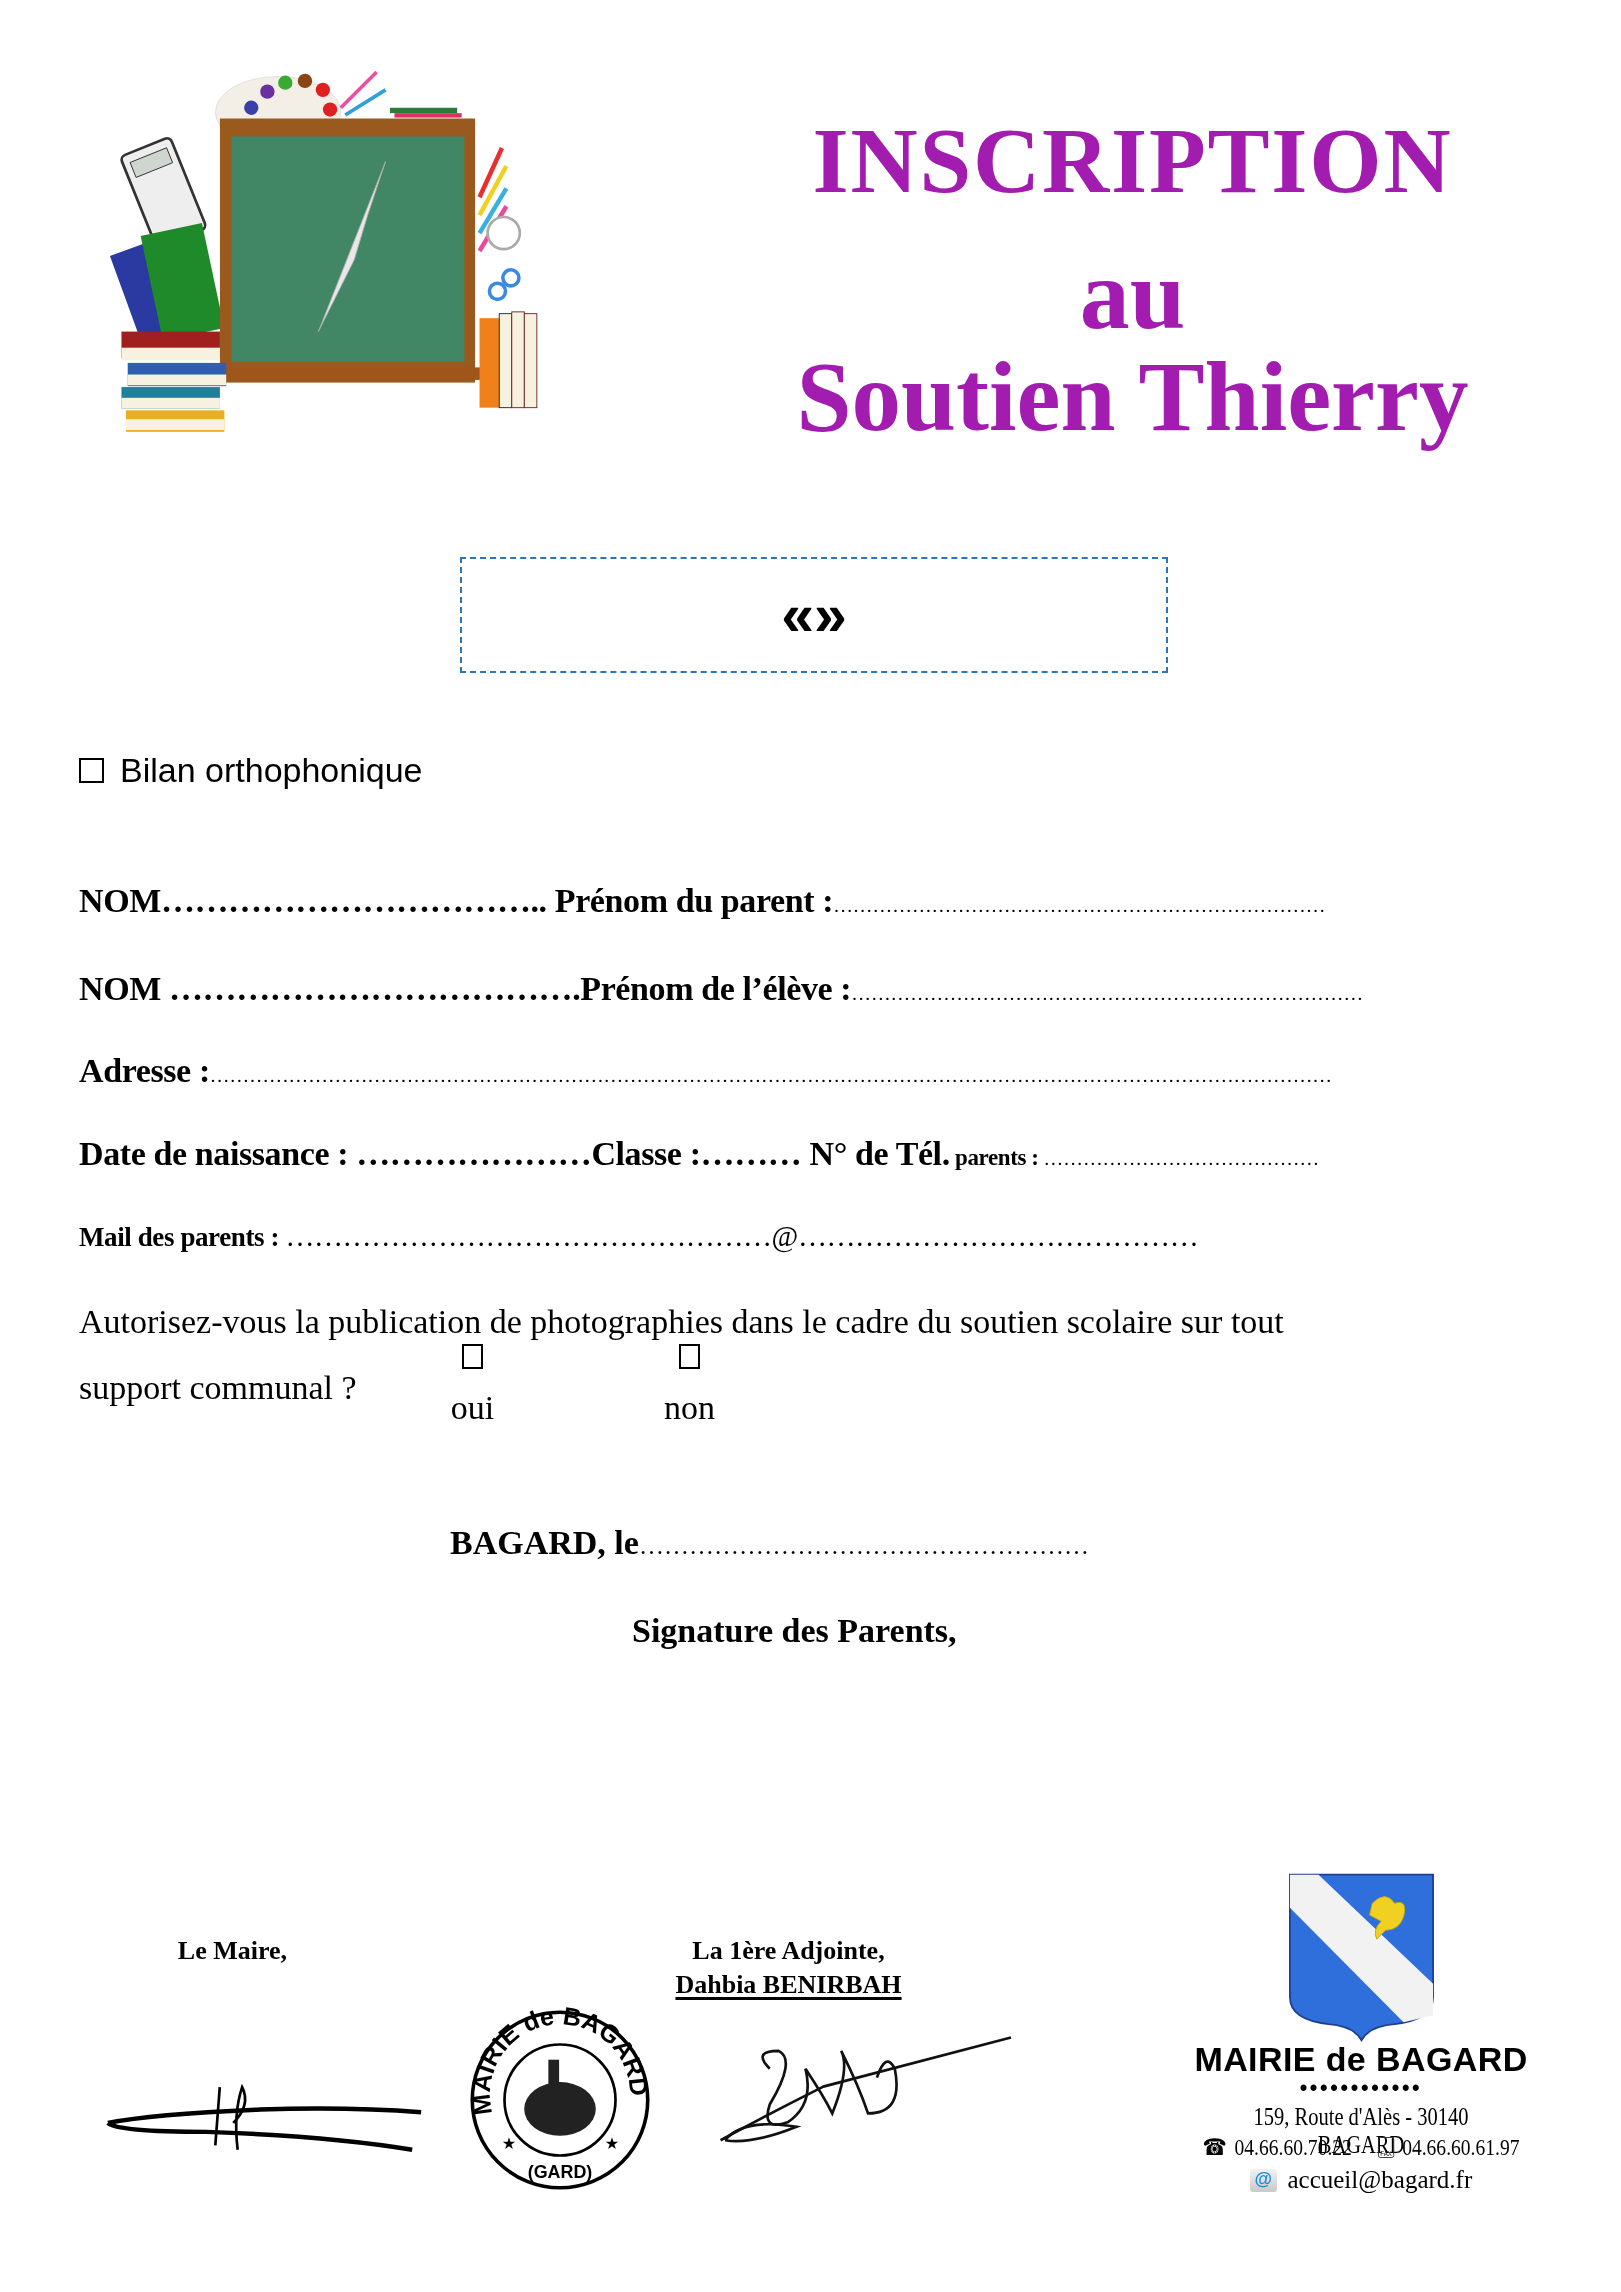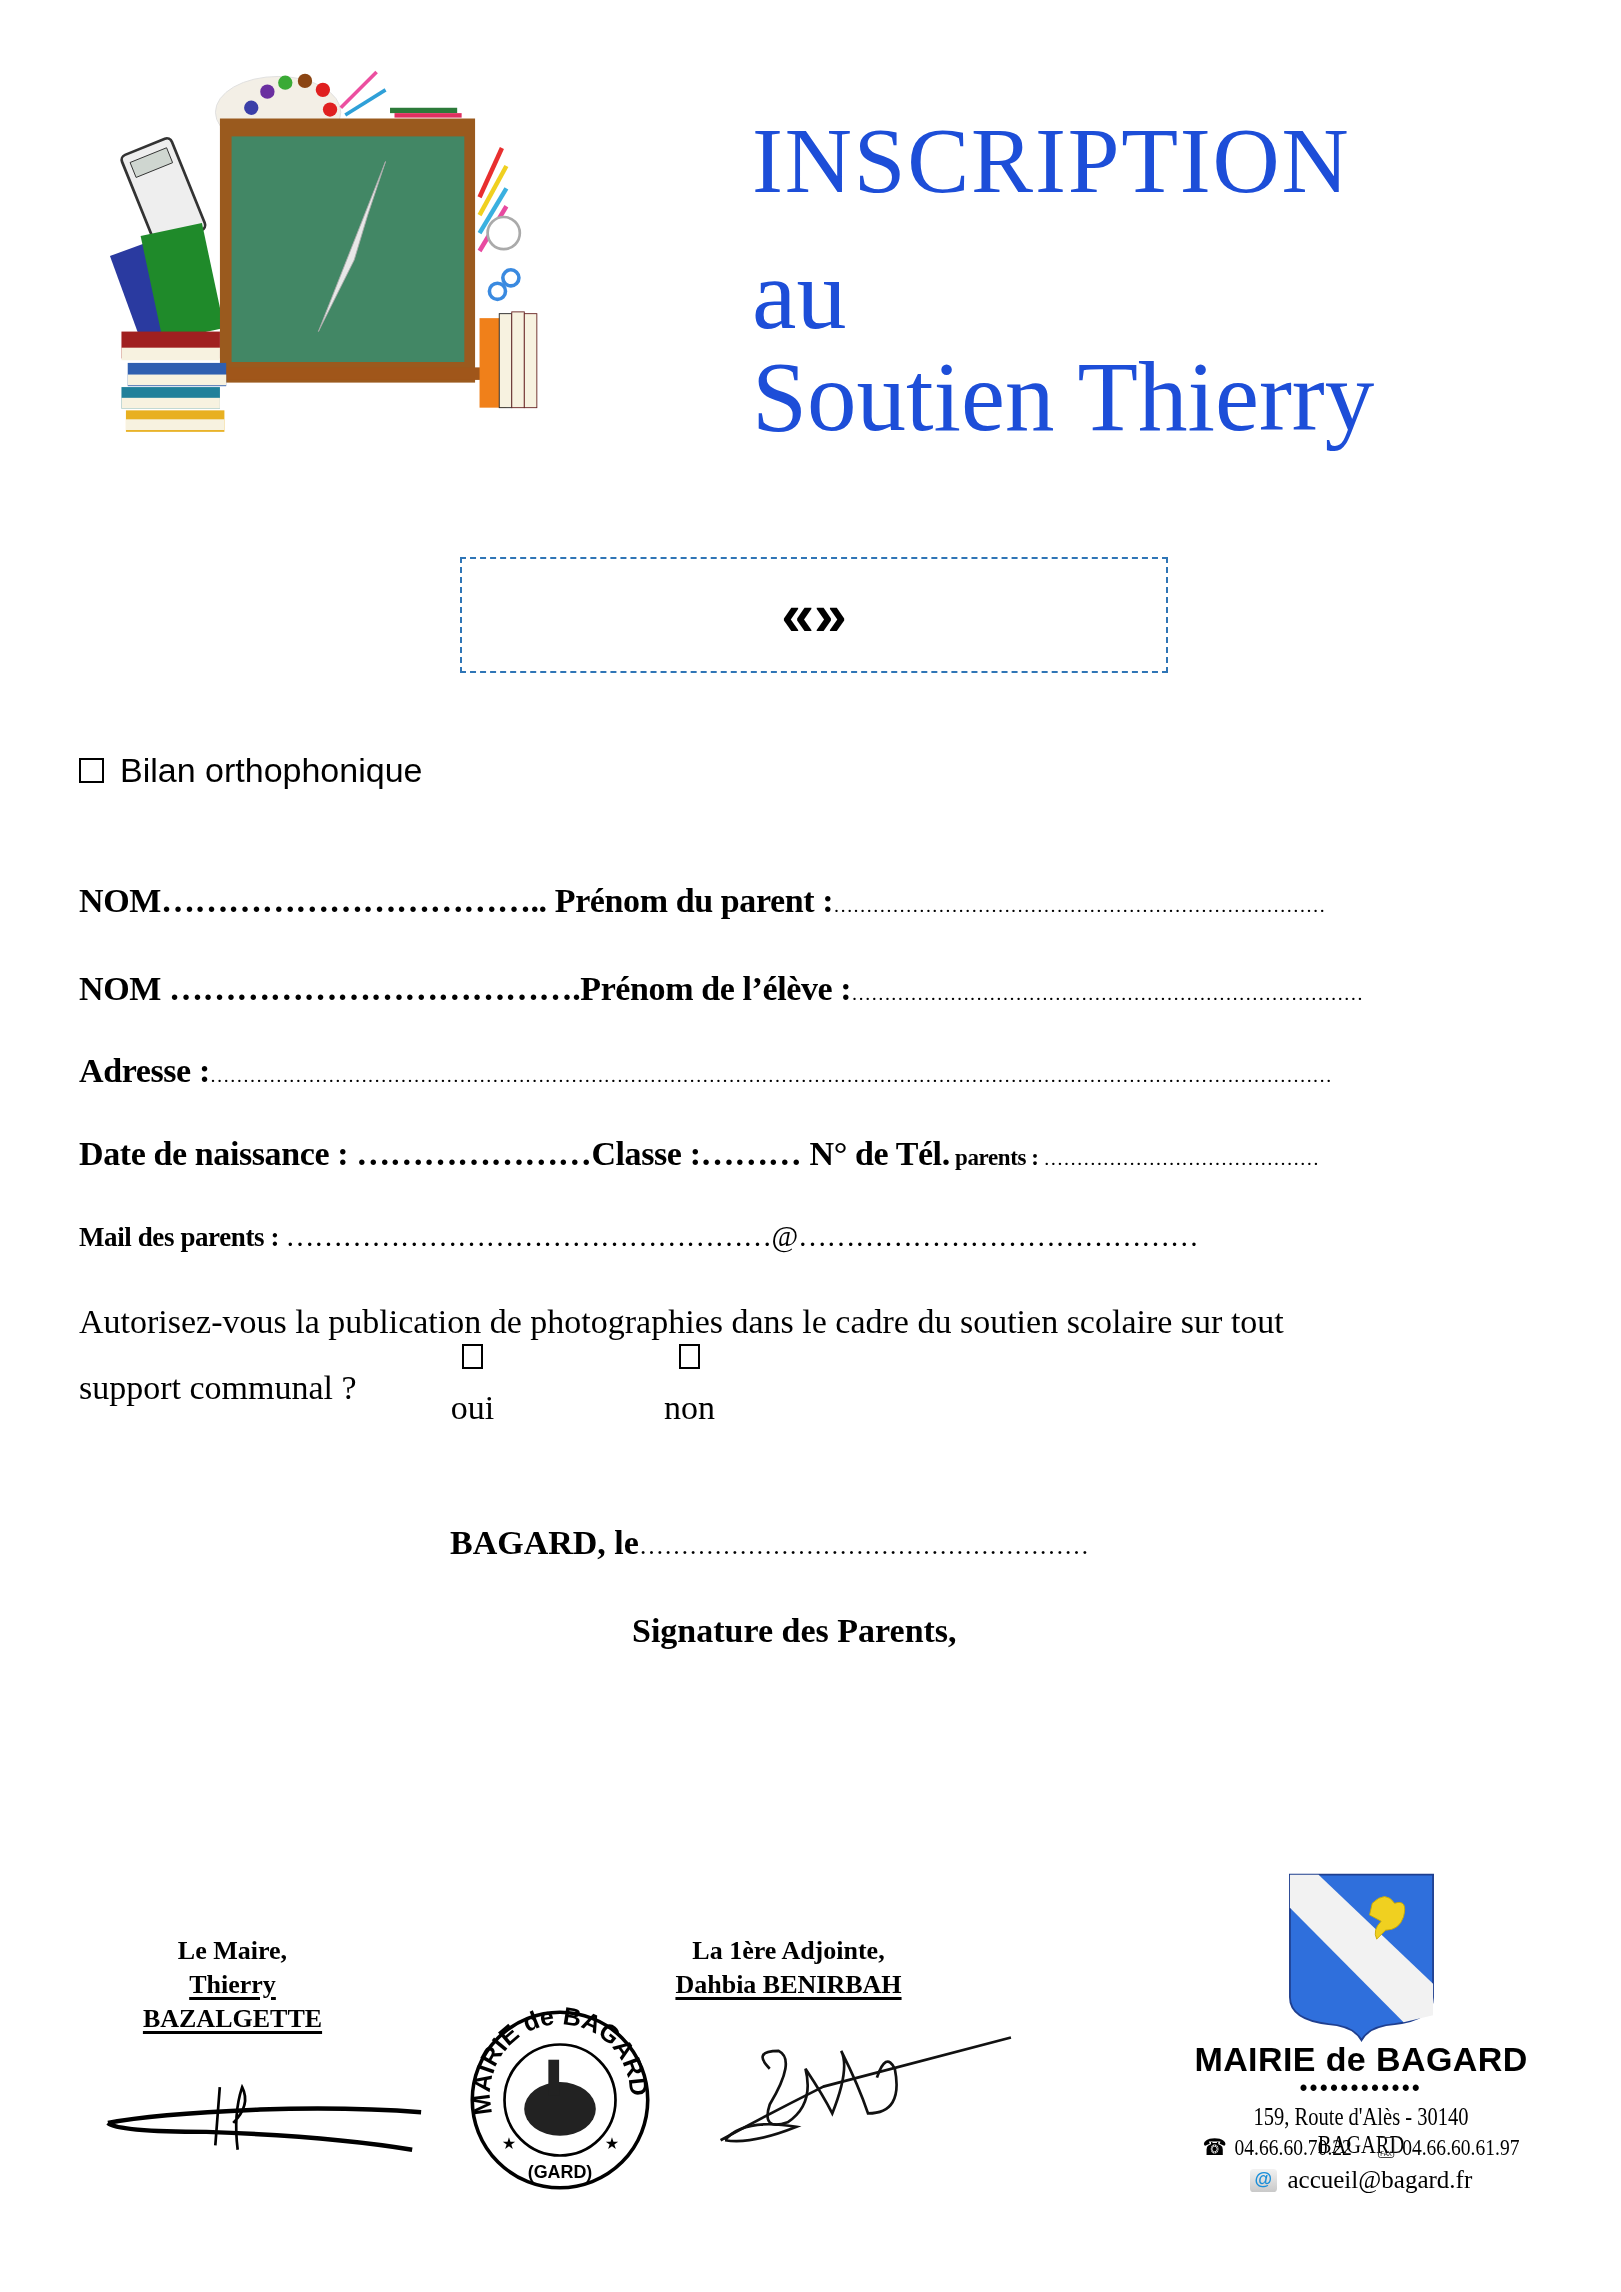--- a/index.html
+++ b/index.html
@@ -1,21 +1,21 @@
 <!DOCTYPE html>
 <html style="font-size:14.3px"><head>
 <meta charset="utf-8">
 <style>
   html,body{margin:0;padding:0;background:#fff;}
   body{width:1621px;height:2293px;position:relative;overflow:hidden;font-family:"Liberation Serif",serif;color:#000;}
   .abs{position:absolute;}
   
   #illus{left:99px;top:63px;width:591px;height:376px;}
   
-  .title-line{position:absolute;left:752px;width:761px;text-align:left;font-family:"Liberation Serif",serif;font-weight:normal;color:#1d4ed8;}
+  .title-line{position:absolute;left:752px;width:761px;text-align:center;font-family:"Liberation Serif",serif;font-weight:bold;color:#a21caf;}
   #t1{top:107px;font-size:93px;letter-spacing:1.8px;transform:perspective(806px) rotateX(0deg);}
   #t2{top:237px;font-size:100px;}
   #t3{top:340px;font-size:99px;}
   
   #matbox{left:460px;top:557px;width:708px;height:116px;border:2.7px dashed #2e75b6;box-sizing:border-box;display:flex;align-items:center;justify-content:center;}
   #matbox .q{font-family:"Liberation Sans",sans-serif;font-weight:bold;font-size:59px;color:#000;}
   #matbox .m{font-family:"Liberation Sans",sans-serif;font-weight:bold;font-size:61px;color:#ff0000;text-decoration:underline;text-decoration-thickness:5.4px;text-underline-offset:9px;margin:0 12.5px;}
   
   .cb{display:inline-block;width:23px;height:23px;border:2.7px solid #000;box-sizing:border-box;vertical-align:middle;}
   #bilan{left:79px;top:751px;font-family:"Liberation Sans",sans-serif;font-size:34px;display:flex;align-items:center;gap:16px;}
@@ -159,21 +159,20 @@
   </div>
 </div>
 
 <div id="bagard" class="abs">
   <span>BAGARD, le</span><span class="d">………………………………………………</span>
 </div>
 <div id="sig" class="abs">Signature des Parents,</div>
 
 <div id="maire" class="abs ft">
   <div>Le Maire,</div>
-  <div class="ul">Thierry BAZALGETTE</div>
 </div>
 <div id="sigMaire" class="abs">
   <svg width="340" height="99" viewBox="0 0 380 110">
     <path d="M10 70 Q60 60 180 55 Q280 52 360 58" stroke="#000" stroke-width="5" fill="none"></path>
     <path d="M10 70 Q20 80 120 80 Q260 85 350 100" stroke="#000" stroke-width="5" fill="none"></path>
     <path d="M130 95 L135 30 M155 100 Q150 60 160 30 Q170 50 150 70" stroke="#000" stroke-width="3" fill="none"></path>
   </svg>
 </div>
 <div id="stamp" class="abs">
   <svg width="188" height="188" viewBox="0 0 210 210">

